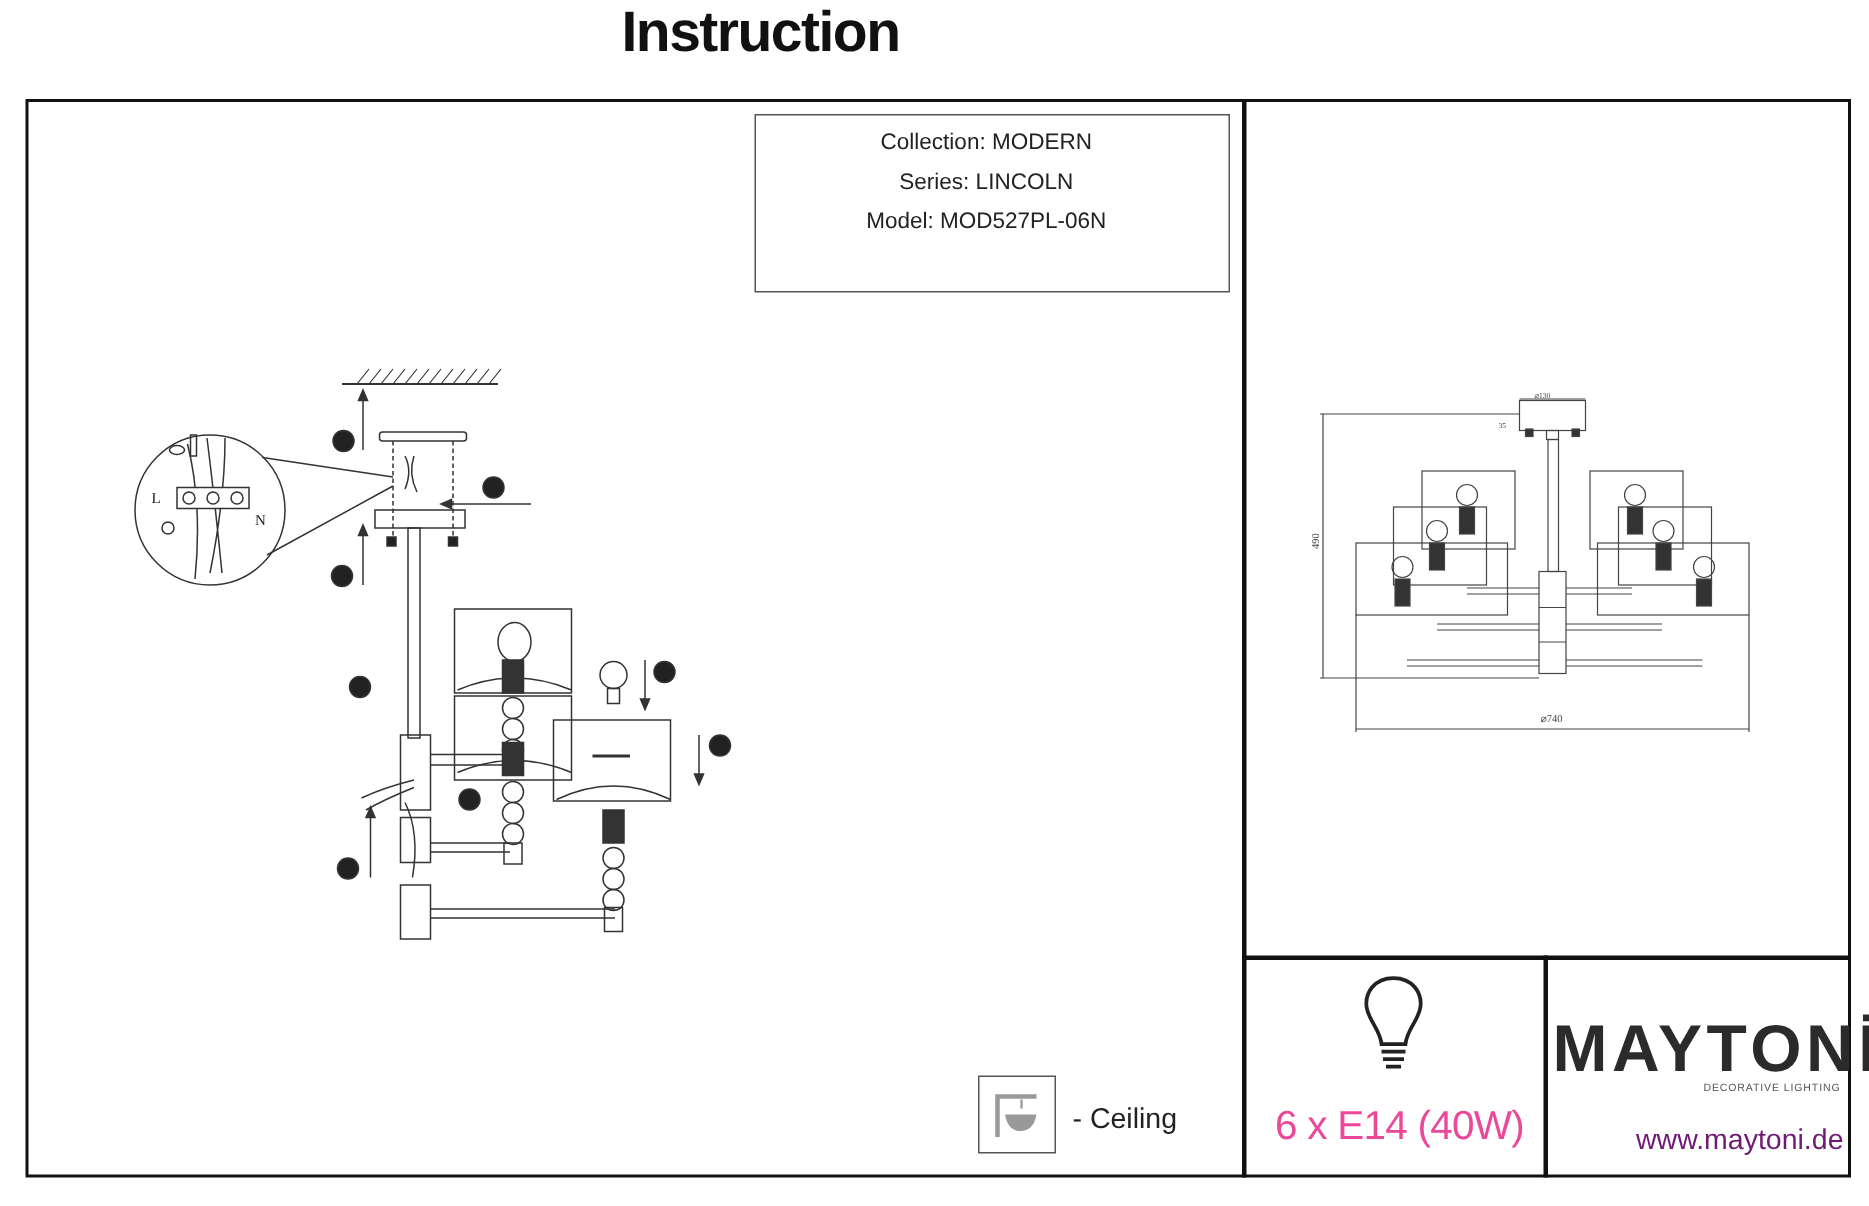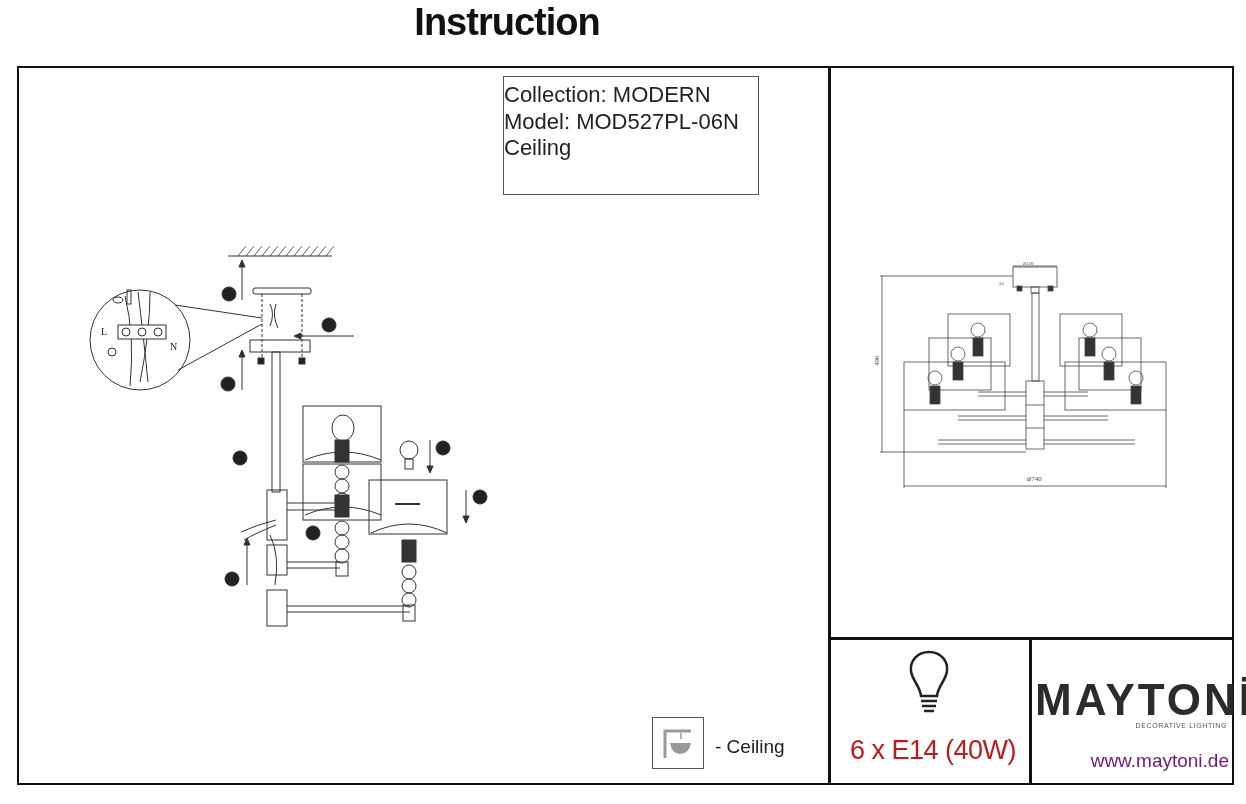--- a/index.html
+++ b/index.html
@@ -2,47 +2,47 @@
 <html><head>
 <meta charset="utf-8">
 <style>
   html, body { margin:0; padding:0; background:#ffffff; }
   body { width:1246px; height:804px; position:relative; overflow:hidden; font-family:"Liberation Sans", sans-serif; color:#111; }
   .title { position:absolute; left:0; width:1014px; top:0; text-align:center; font-size:38px; font-weight:bold; letter-spacing:-1px; line-height:44px; }
   .frame { position:absolute; left:17px; top:66px; width:1217px; height:719px; border:2.5px solid #111; box-sizing:border-box; }
   .vdiv { position:absolute; left:828px; top:66px; width:2.5px; height:719px; background:#111; }
   .hdiv { position:absolute; left:828px; top:637px; width:406px; height:2.5px; background:#111; }
   .vdiv2 { position:absolute; left:1029px; top:637px; width:2.5px; height:148px; background:#111; }
-  .infobox { position:absolute; left:503px; top:76px; width:256px; height:119px; border:1.2px solid #555; box-sizing:border-box; text-align:left; padding:5px 8px 0 0; font-size:22px; line-height:26.5px; color:#222; }
+  .infobox { position:absolute; left:503px; top:76px; width:317px; height:119px; border:1.2px solid #555; box-sizing:border-box; text-align:center; padding:5px 8px 0 0; font-size:15px; line-height:26.5px; color:#222; }
   .infobox div { white-space:nowrap; }
   .assembly { position:absolute; left:40px; top:220px; }
   .dims { position:absolute; left:860px; top:255px; }
   .legend-icon { position:absolute; left:652px; top:717px; width:52px; height:52px; border:1.5px solid #555; box-sizing:border-box; }
   .legend-text { position:absolute; left:715px; top:736px; font-size:19px; color:#222;text-align:center; }
   .bulb-icon { position:absolute; left:905px; top:648px; }
-  .spec { position:absolute; left:838px; top:735px; width:190px; text-align:center; font-size:27px; color:#b91c1c; letter-spacing:-0.5px; }
+  .spec { position:absolute; left:838px; top:735px; width:190px; text-align:center; font-size:27px; color:#ec4899; letter-spacing:-0.5px; }
   .logo { position:absolute; left:1035px; top:676px; width:194px; text-align:right; font-size:44px; font-weight:bold; letter-spacing:3px; color:#2b2b2b; line-height:48px; }
   .tagline { position:absolute; left:1035px; top:722px; width:192px; text-align:right; font-size:7px; letter-spacing:0.6px; color:#555; }
   .url { position:absolute; left:1035px; top:750px; width:194px; text-align:right; font-size:19px; color:#701a75; }
   svg text { font-family:"Liberation Serif", serif; }
 </style>
 </head>
 <body>
 
 <div class="title">Instruction</div>
 
 <div class="frame"></div>
 <div class="vdiv"></div>
 <div class="hdiv"></div>
 <div class="vdiv2"></div>
 
 <div class="infobox">
   <div>Collection: MODERN</div>
+  <div>Series: LINCOLN</div>
   <div>Model: MOD527PL-06N</div>
-  <div>Ceiling</div>
 </div>
 
 <svg class="assembly" width="480" height="420" viewBox="40 220 480 420" stroke="#333" fill="none" stroke-width="1">
 
   <g>
     <line x1="228" y1="256" x2="332" y2="256" stroke-width="1.2"></line>
     <path d="M238 256 l8 -10 M246 256 l8 -10 M254 256 l8 -10 M262 256 l8 -10 M270 256 l8 -10 M278 256 l8 -10 M286 256 l8 -10 M294 256 l8 -10 M302 256 l8 -10 M310 256 l8 -10 M318 256 l8 -10 M326 256 l8 -10" stroke-width="0.8"></path>
   </g>
 
   <g stroke-width="1">

